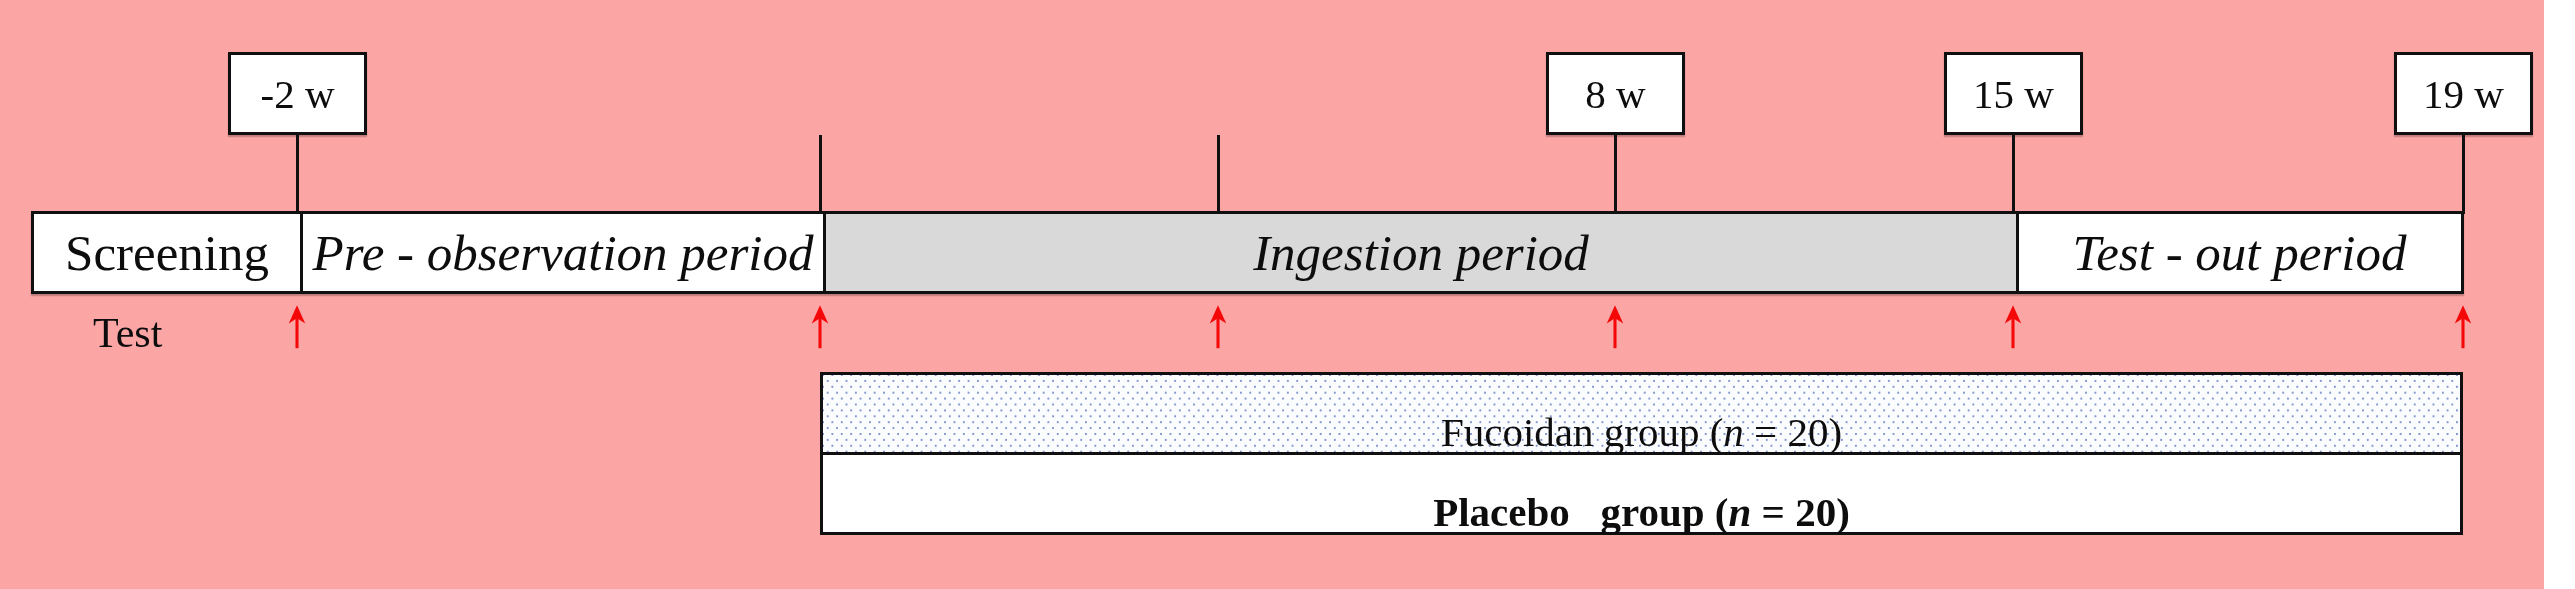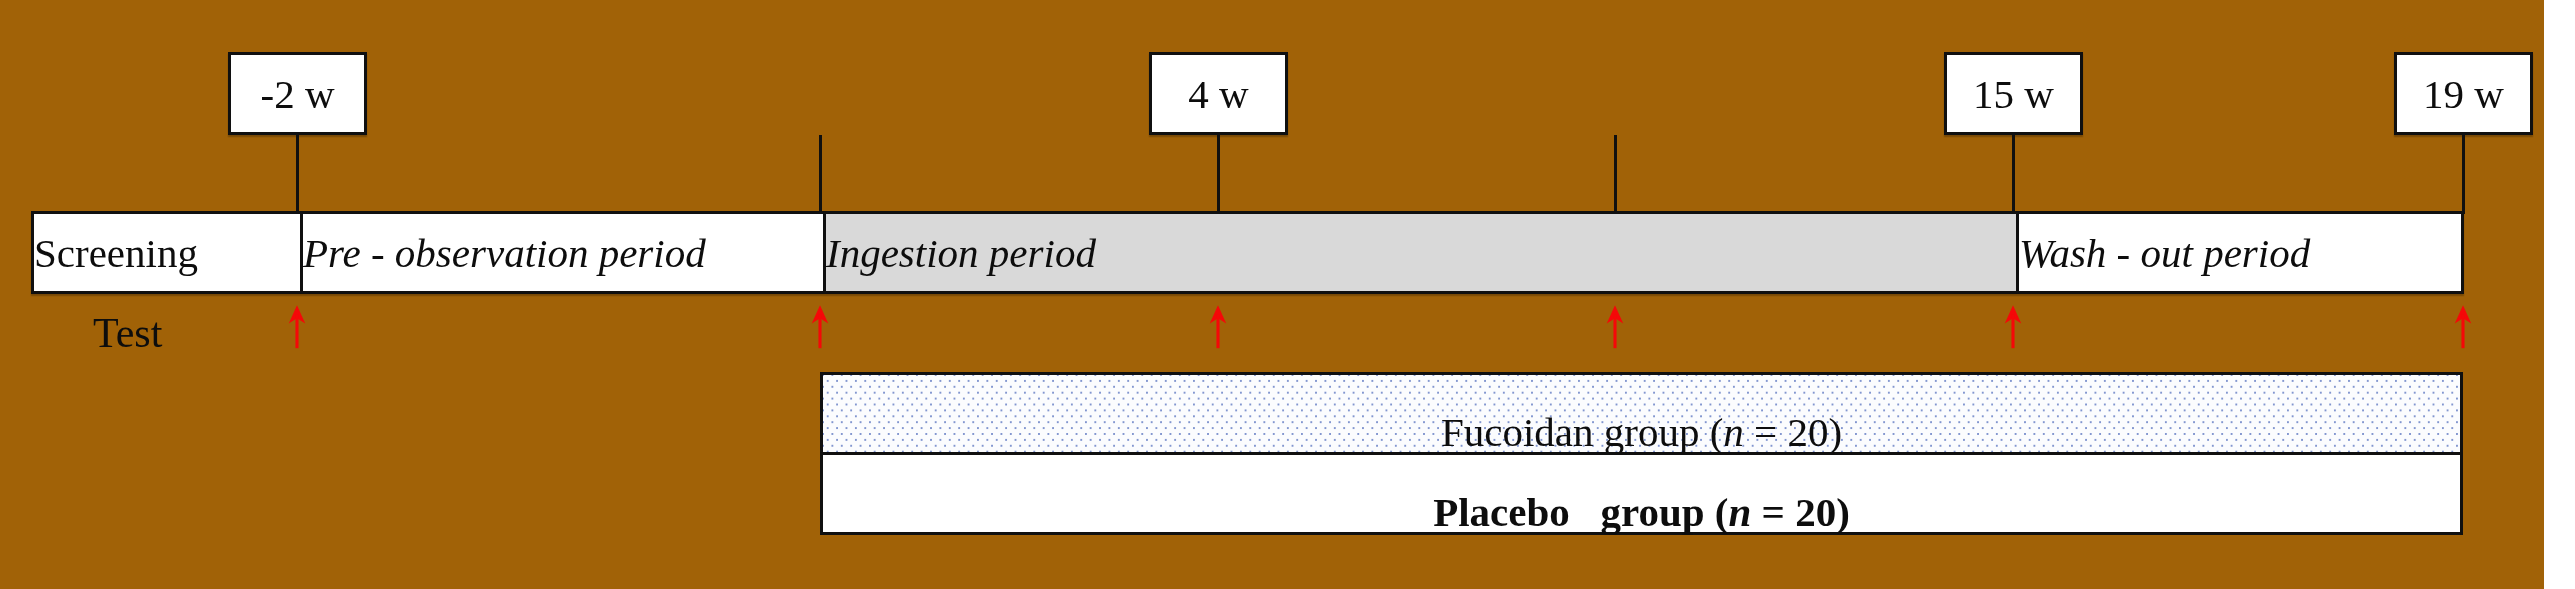--- a/index.html
+++ b/index.html
@@ -1,20 +1,20 @@
 <!DOCTYPE html>
 <html style="font-size:9.4px"><head>
 <meta charset="utf-8">
 <style>
   html, body { margin: 0; padding: 0; background: #ffffff; }
   #canvas {
     position: relative;
     width: 2544px;
     height: 589px;
-    background: #a16207;
+    background: #fca5a5;
     font-family: "Liberation Serif", "DejaVu Serif", serif;
     color: #0d0d0d;
     overflow: hidden;
   }
 
   
   .time-box {
     position: absolute;
     top: 52px;
     width: 139px;
@@ -50,22 +50,22 @@
     border: 3.5px solid #101010;
     background: #ffffff;
     display: flex;
     box-shadow: 0 1.8px 1.2px rgba(0,0,0,0.25);
   }
   .period-cell {
     box-sizing: border-box;
     height: 100%;
     display: flex;
     align-items: center;
-    justify-content: flex-start;
-    font-size: 41px;
+    justify-content: center;
+    font-size: 51px;
     white-space: pre;
     background: #ffffff;
   }
   .period-cell.divided { border-left: 3px solid #101010; font-style: italic; }
   .period-cell.gray { background: #d9d9d9; }
 
   
   .test-label {
     position: absolute;
     left: 57px;
@@ -113,22 +113,22 @@
   }
 </style>
 </head>
 <body>
 
 <div id="canvas">
 
   <div class="time-box" style="left:228px">
       <span>-2 w</span>
     </div>
-  <div class="time-box" style="left:1149px">
-      <span>4 w</span>
+  <div class="time-box" style="left:1546px">
+      <span>8 w</span>
     </div>
   <div class="time-box" style="left:1944px">
       <span>15 w</span>
     </div>
   <div class="time-box" style="left:2394px">
       <span>19 w</span>
     </div>
 
   <div class="tick-line" style="left:296px"></div>
   <div class="tick-line" style="left:819px"></div>
@@ -141,21 +141,21 @@
     <div class="period-cell" style="width:266px">
       <span>Screening</span>
     </div>
     <div class="period-cell divided" style="width:523px">
       <span>Pre - observation period</span>
     </div>
     <div class="period-cell divided gray" style="width:1193px">
       <span>Ingestion period</span>
     </div>
     <div class="period-cell divided" style="width:444px">
-      <span>Wash - out period</span>
+      <span>Test - out period</span>
     </div>
   </div>
 
   <div class="test-label">Test</div>
 
   <svg class="test-arrow" style="left:287px" viewBox="0 0 34 74">
       <g fill="#f50808">
         <polygon points="17,0 31,31 17,22 3,31"></polygon>
         <rect x="14.4" y="16" width="5.2" height="57"></rect>
       </g>

